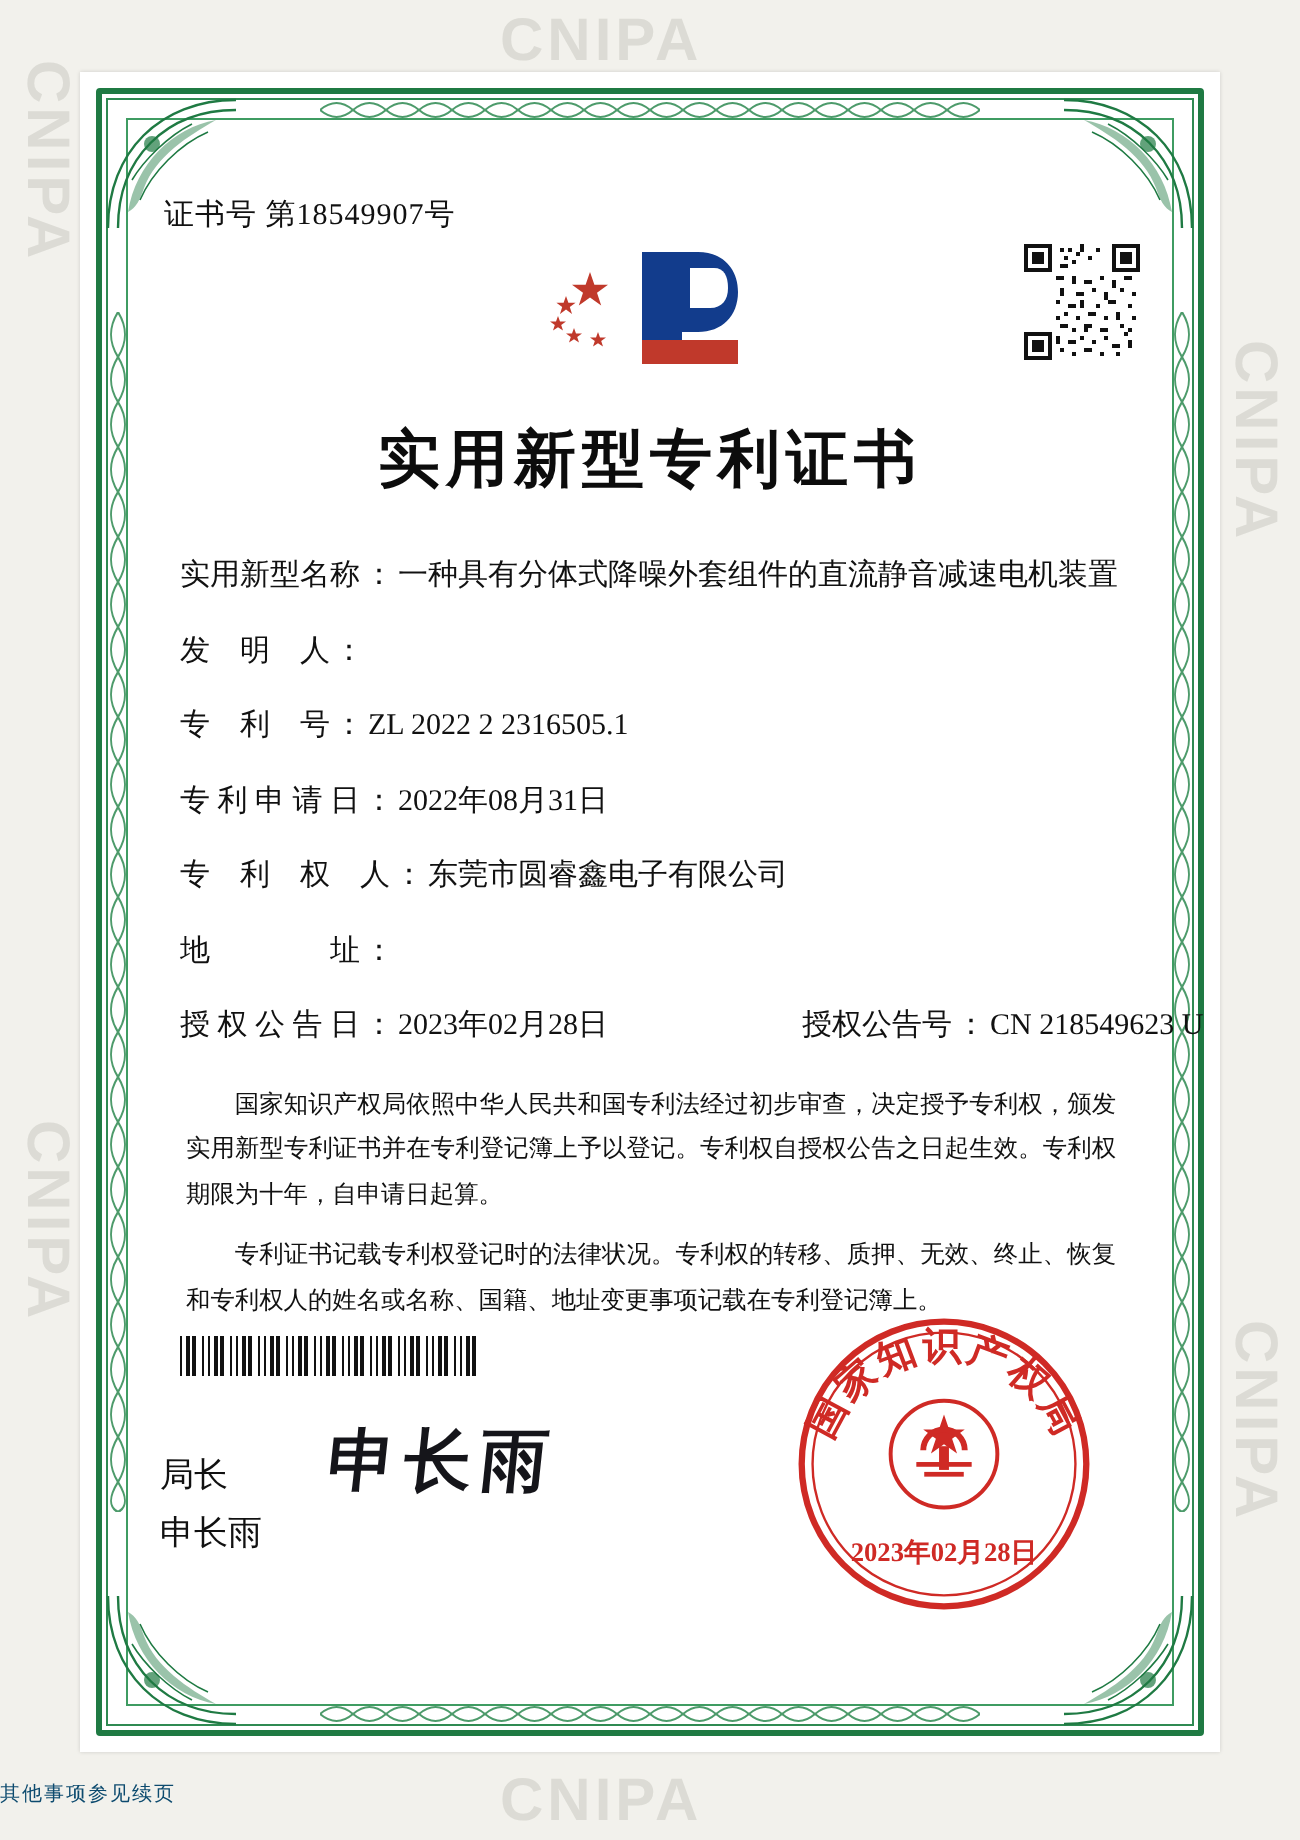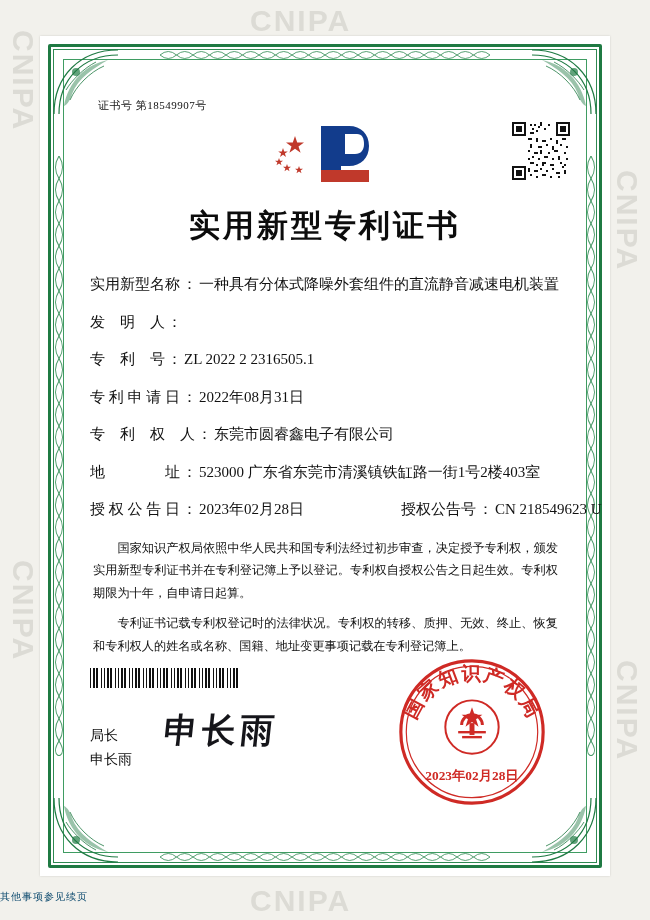--- a/index.html
+++ b/index.html
@@ -89,25 +89,25 @@
   
   .content {
     position: absolute;
     left: 36px;
     top: 40px;
     right: 36px;
     bottom: 36px;
   }
 
   .cert-no {
-    font-size: 11px;
+    font-size: 15px;
     color: #111;
     letter-spacing: 0.5px;
     margin-top: 22px;
-    margin-left: 22px;
+    margin-left: 6px;
   }
 
   .logo-wrap {
     position: absolute;
     left: 0; right: 0;
     top: 46px;
     display: flex;
     justify-content: center;
   }
   .logo {
@@ -173,23 +173,23 @@
     height: 20px;
     background:
       repeating-linear-gradient(90deg,
         #111 0 1px, #fff 1px 3px, #111 3px 5px, #fff 5px 6px,
         #111 6px 8px, #fff 8px 11px, #111 11px 12px, #fff 12px 14px);
   }
 
   
   .sig-block {
     position: absolute;
-    left: 14px;
+    left: 4px;
     top: 648px;
-    font-size: 14px;
+    font-size: 17px;
     line-height: 1.7;
     color: #111;
   }
   .sig-hand {
     position: absolute;
     left: 88px;
     top: 632px;
     font-size: 34px;
     font-family: "Liberation Serif", serif;
     font-weight: bold;
@@ -434,21 +434,20 @@
         <span class="field-value">2022年08月31日</span>
       </div>
       <div class="field-row">
         <span class="field-label">专　利　权　人</span>
         <span class="field-sep">：</span>
         <span class="field-value">东莞市圆睿鑫电子有限公司</span>
       </div>
       <div class="field-row">
         <span class="field-label">地　　　　址</span>
         <span class="field-sep">：</span>
-        <span class="field-value">523000 广东省东莞市清溪镇铁缸路一街1号2楼403室</span>
       </div>
       <div class="field-row two">
         <span class="field-label">授 权 公 告 日</span>
         <span class="field-sep">：</span>
         <span class="field-value">2023年02月28日</span>
         <span class="sub-label">授权公告号</span>
         <span class="field-sep">：</span>
         <span class="field-value">CN 218549623 U</span>
       </div>
     </div>

